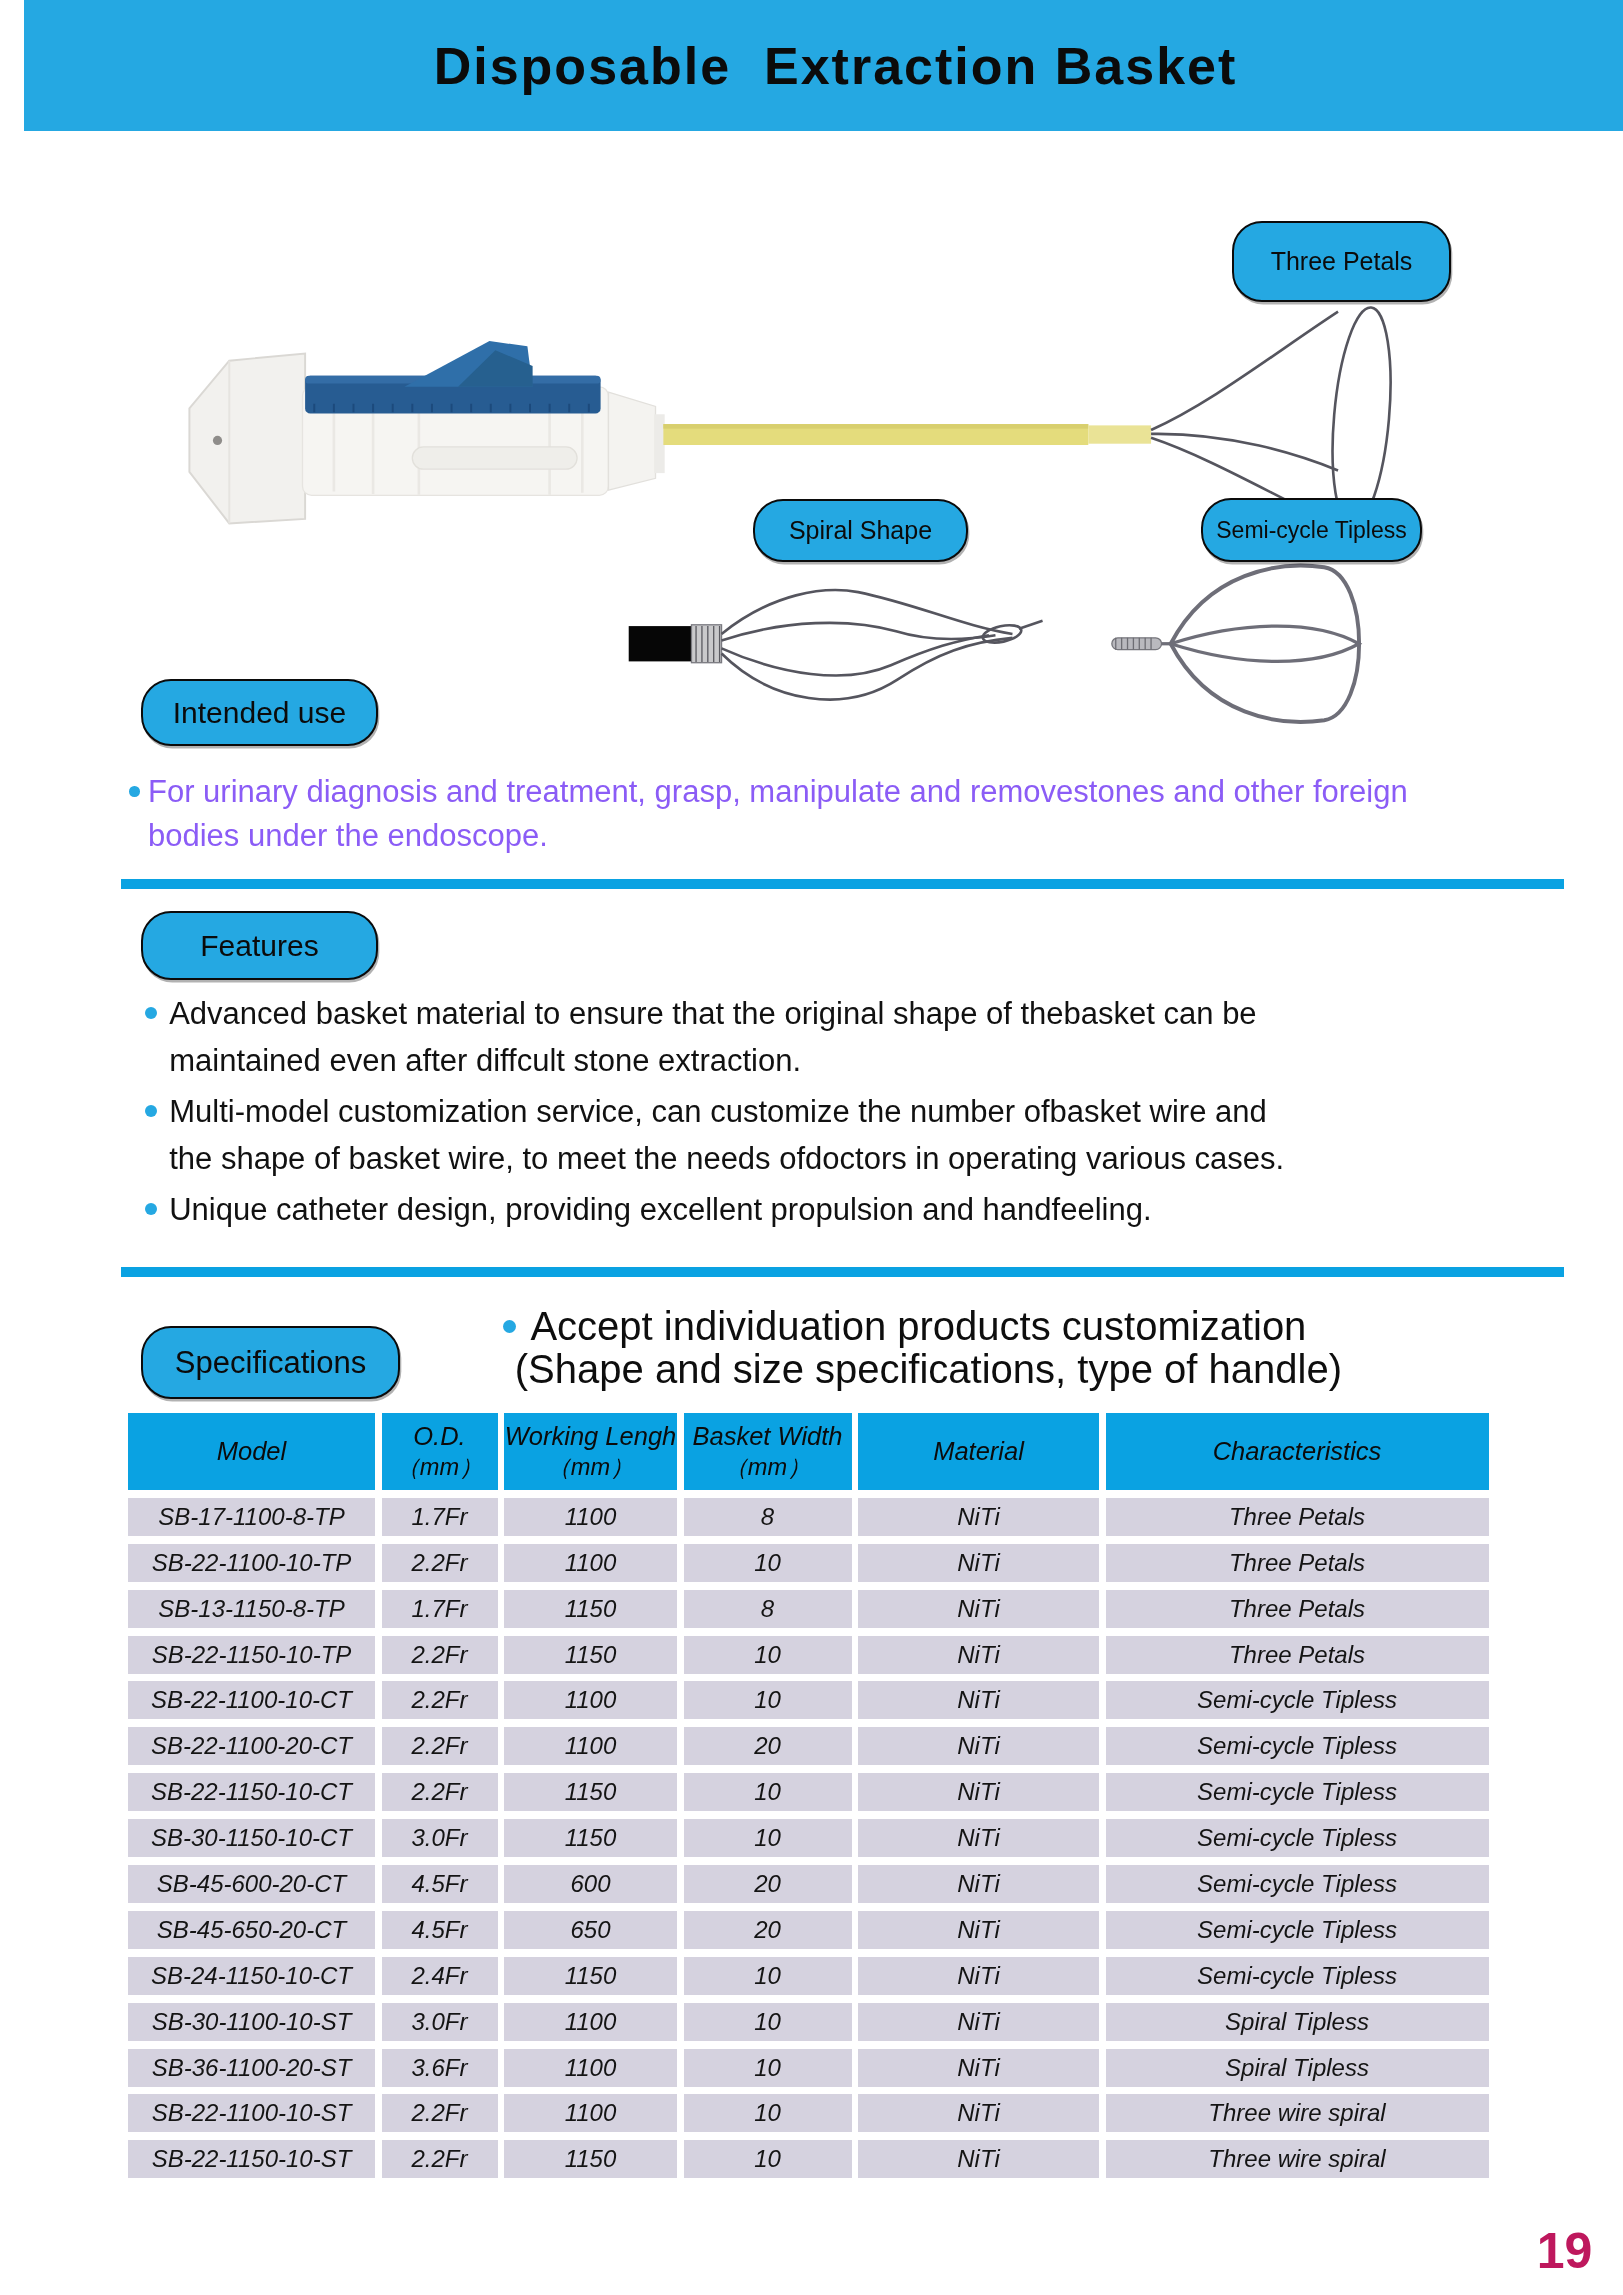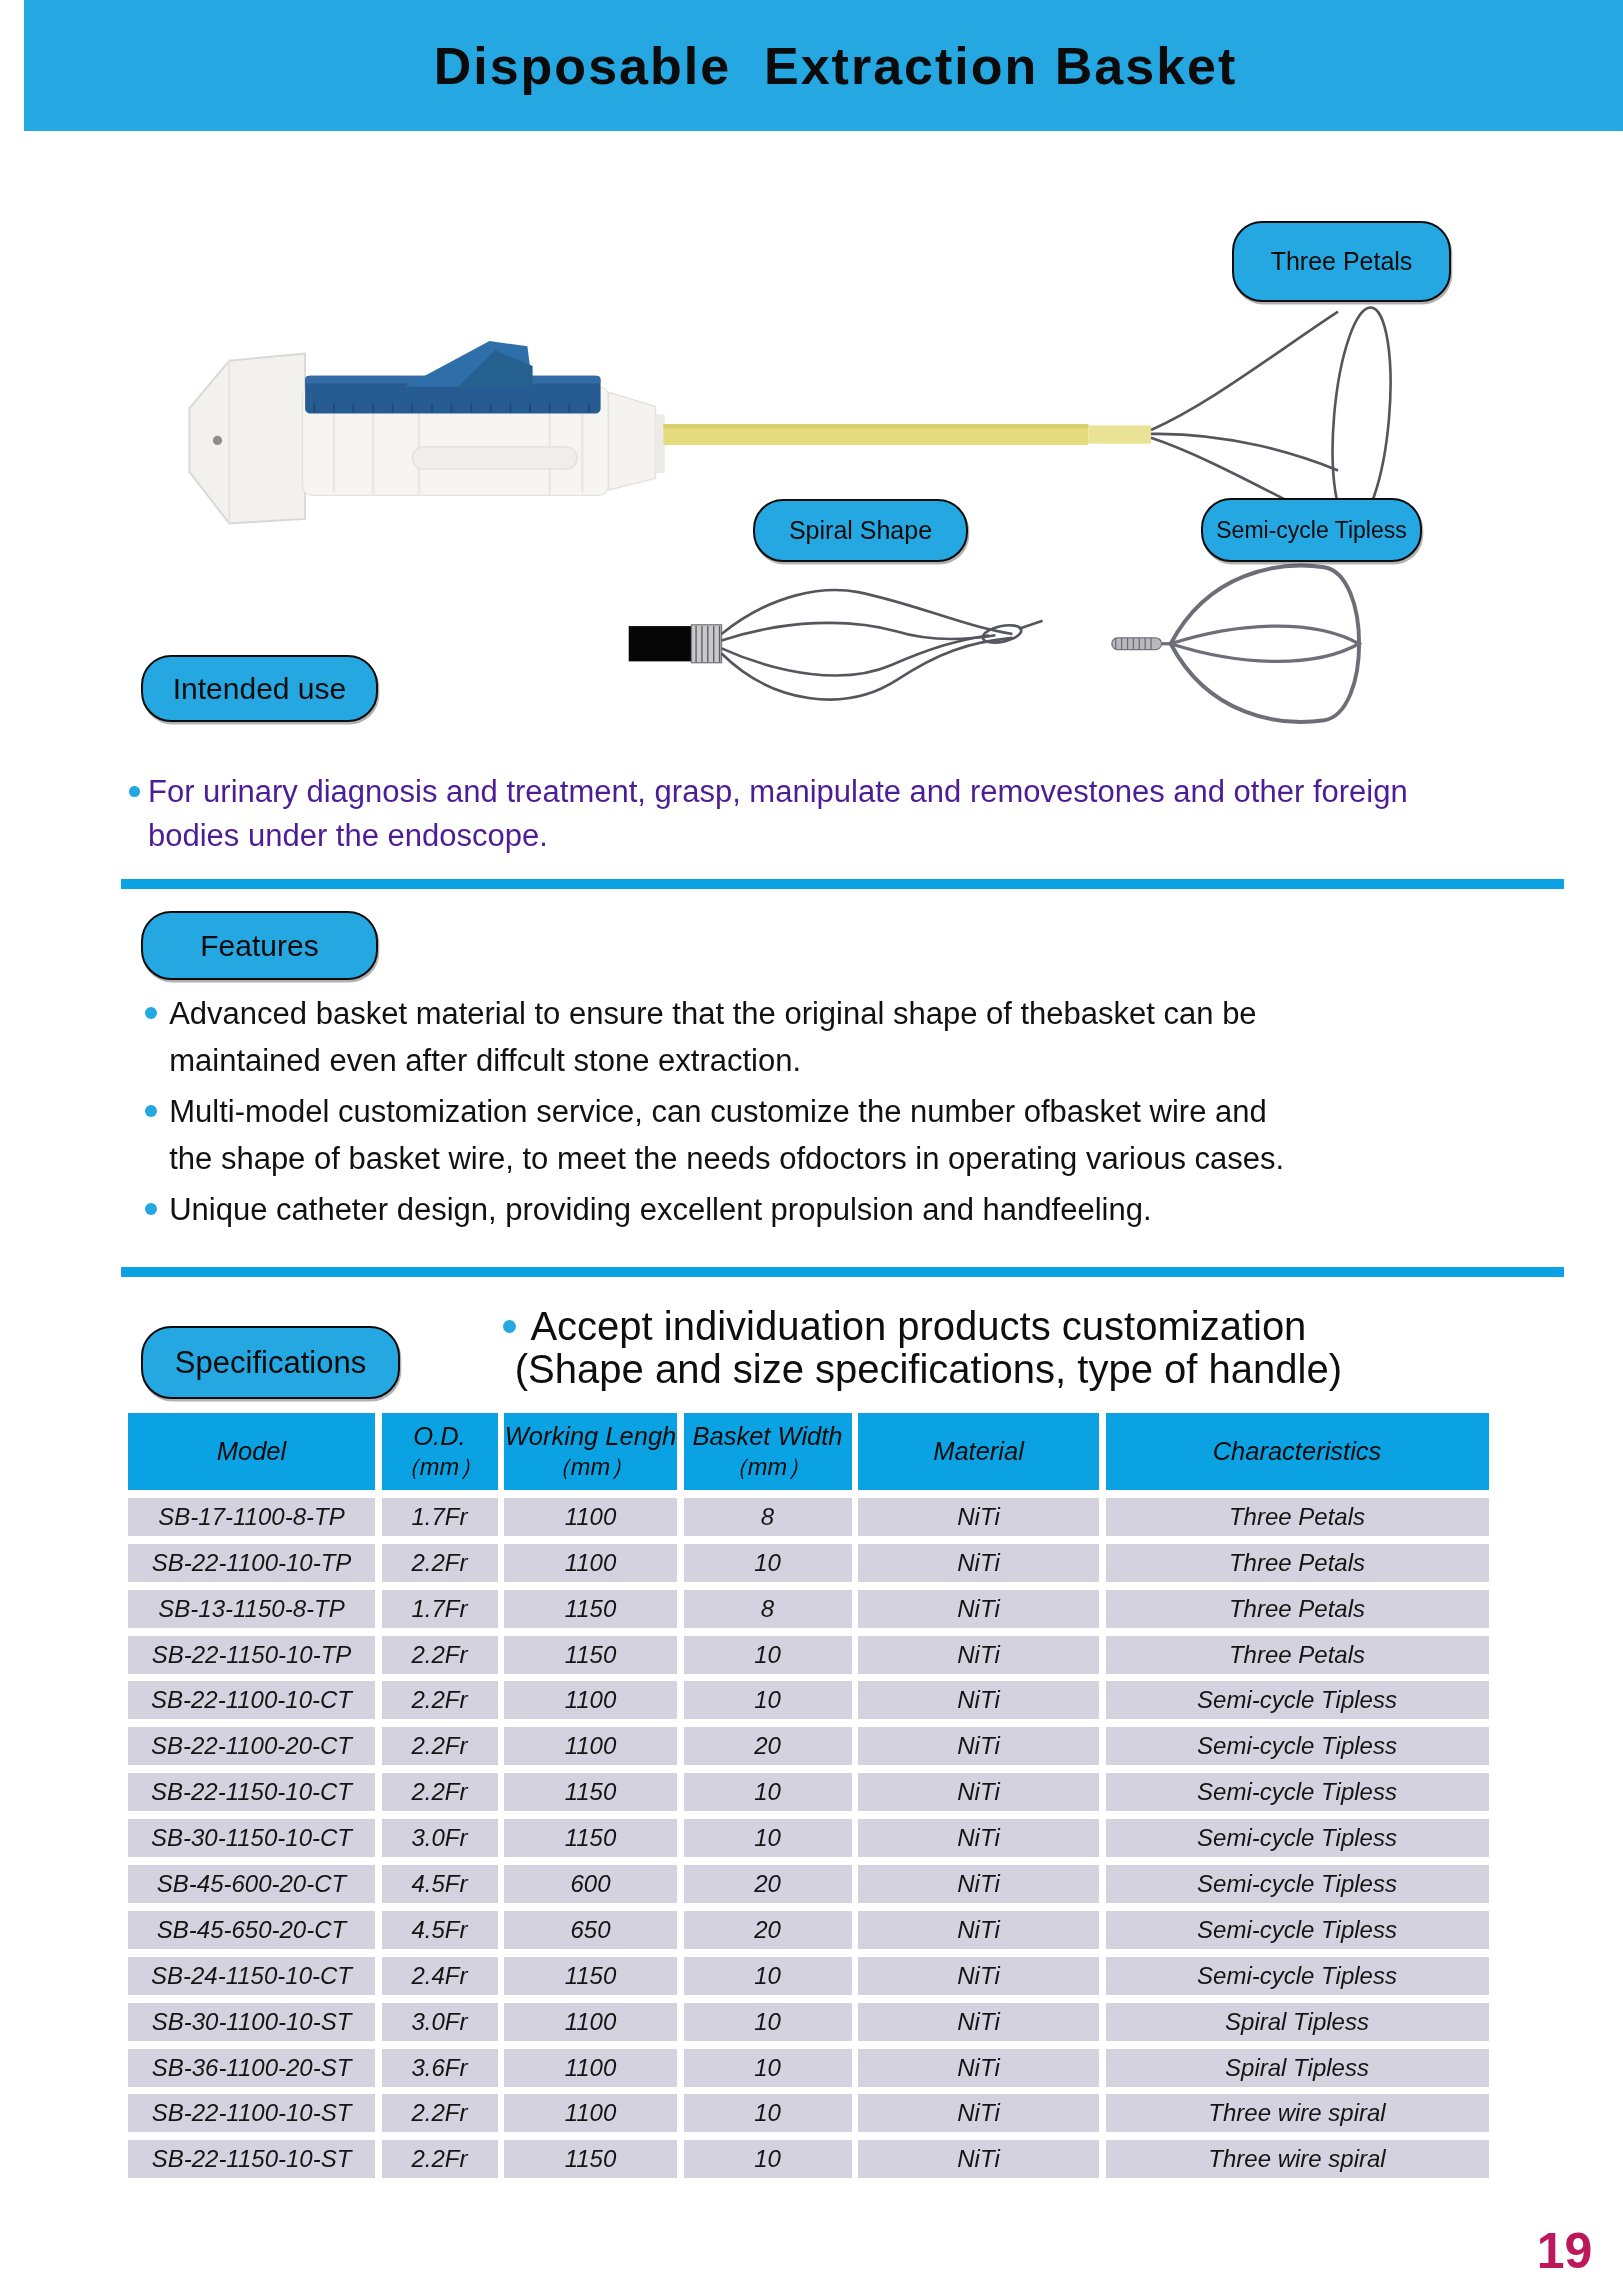--- a/index.html
+++ b/index.html
@@ -30,32 +30,32 @@
     display:flex;align-items:center;justify-content:center;
     color:#0b0b0b;
     box-shadow:1.3px 2.6px 0 rgba(0,0,0,0.30);
     box-sizing:border-box;
     text-align:center;
   }
   .badge.three-petals{left:1232px;top:221px;width:219px;height:81px;font-size:25px;}
   .badge.spiral      {left:753px;top:499px;width:215px;height:63px;font-size:25px;}
   .badge.semicycle   {left:1201px;top:498px;width:221px;height:64px;font-size:23px;}
   .badge.section     {font-size:30px;}
-  .badge.intended    {left:141px;top:655px;width:237px;height:67px;}
+  .badge.intended    {left:141px;top:679px;width:237px;height:67px;}
   .badge.features    {left:141px;top:911px;width:237px;height:69px;}
   .badge.specs       {left:141px;top:1326px;width:259px;height:73px;font-size:31px;}
   
   .figure-svg{position:absolute;left:85px;top:209px;width:1413px;height:523px;}
   
   .dot{
     flex:0 0 auto;width:12.4px;height:12.4px;border-radius:50%;
     background:#25A8E2;
   }
   .bullet-block{position:absolute;display:flex;}
-  .bullet-block .lines{font-size:31px;line-height:44px;color:#4c1d95;}
+  .bullet-block .lines{font-size:31px;line-height:44px;color:#8b5cf6;}
   .intended-text{left:129px;top:770px;width:1440px;gap:8.5px;}
   .intended-text .dot{margin-top:16.4px;width:10.5px;height:10.5px;}
   .features-list{position:absolute;left:145px;top:990px;width:1440px;}
   .feature-item{display:flex;gap:11.8px;margin-bottom:3.9px;}
   .feature-item .dot{margin-top:17px;}
   .feature-item .lines{font-size:31px;line-height:47px;}
   
   .divider{position:absolute;left:121px;width:1443px;height:9.8px;background:#0AA2E2;}
   .divider.d1{top:879px;}
   .divider.d2{top:1267px;}

